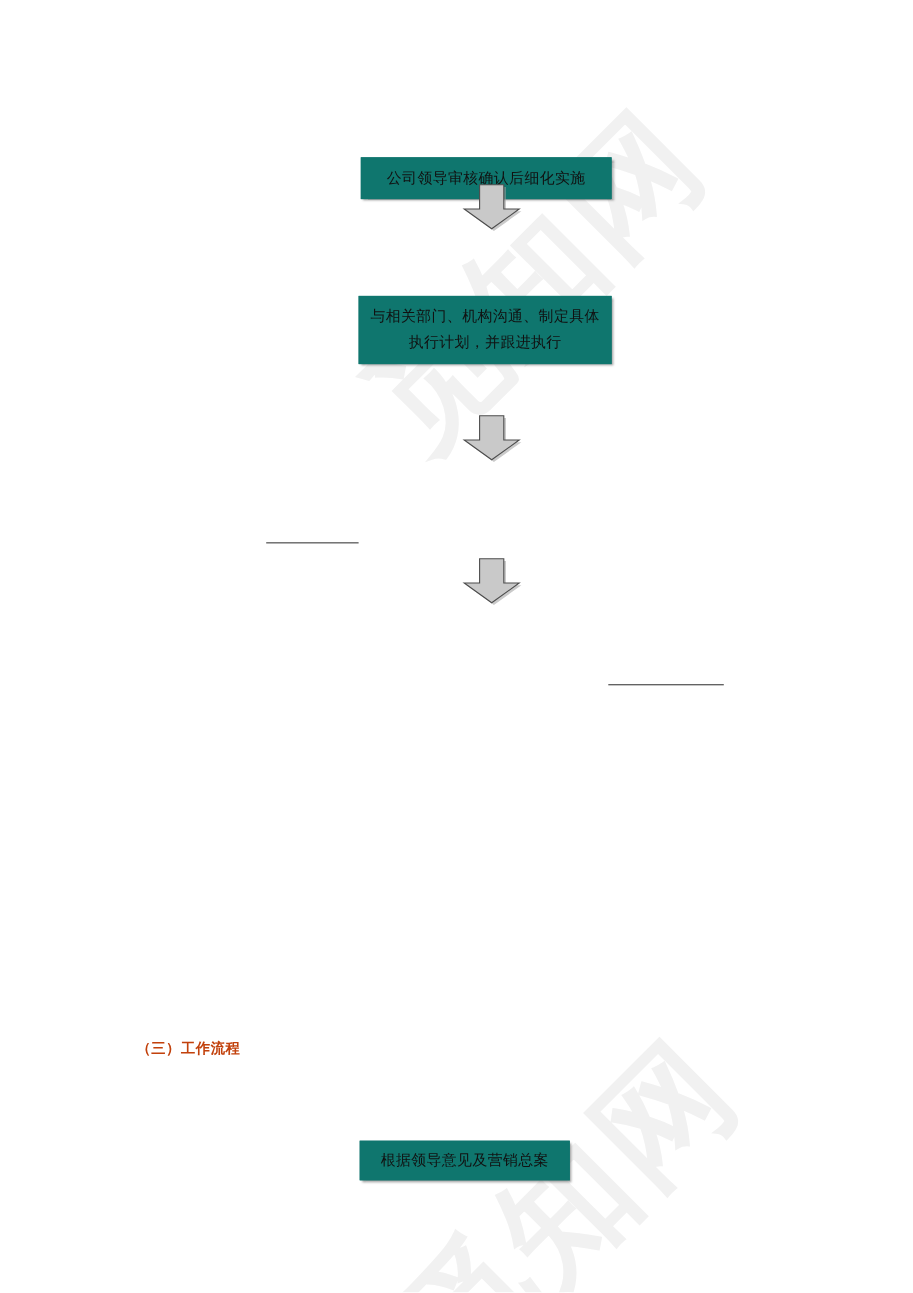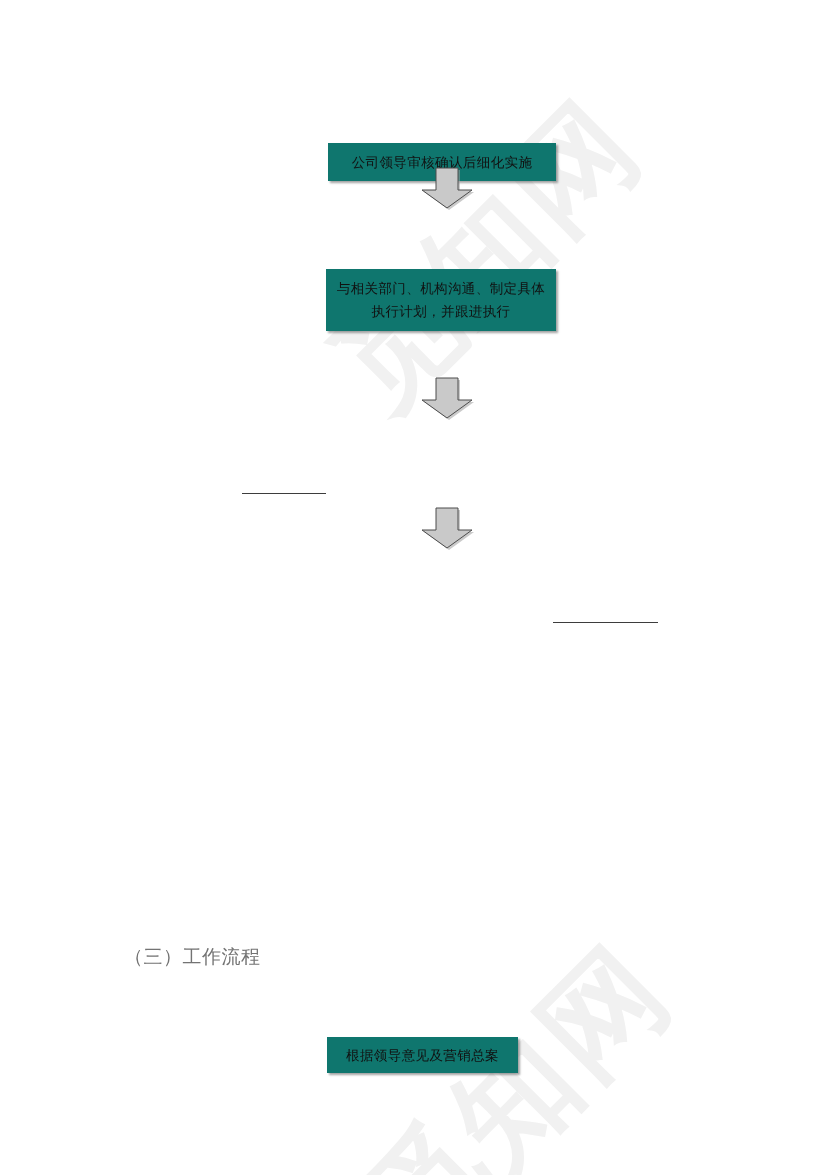--- a/index.html
+++ b/index.html
@@ -96,23 +96,23 @@
   }
   #rule-left  { left: 242px; top: 493px; width: 84px; }
   #rule-right { left: 553px; top: 622px; width: 105px; }
 
   
   #section-heading {
     position: absolute;
     left: 124px;
     top: 944px;
     font-family: "DejaVu Sans", "Liberation Sans", sans-serif;
-    font-size: 19px;
-    font-weight: 400;
-    color: #737373;
+    font-size: 13px;
+    font-weight: 700;
+    color: #c2410c;
     letter-spacing: 0.5px;
     z-index: 3;
   }
 </style>
 </head>
 <body>
 
 <div id="page">
 
   <div class="watermark" id="wm-main">觅知网</div>

